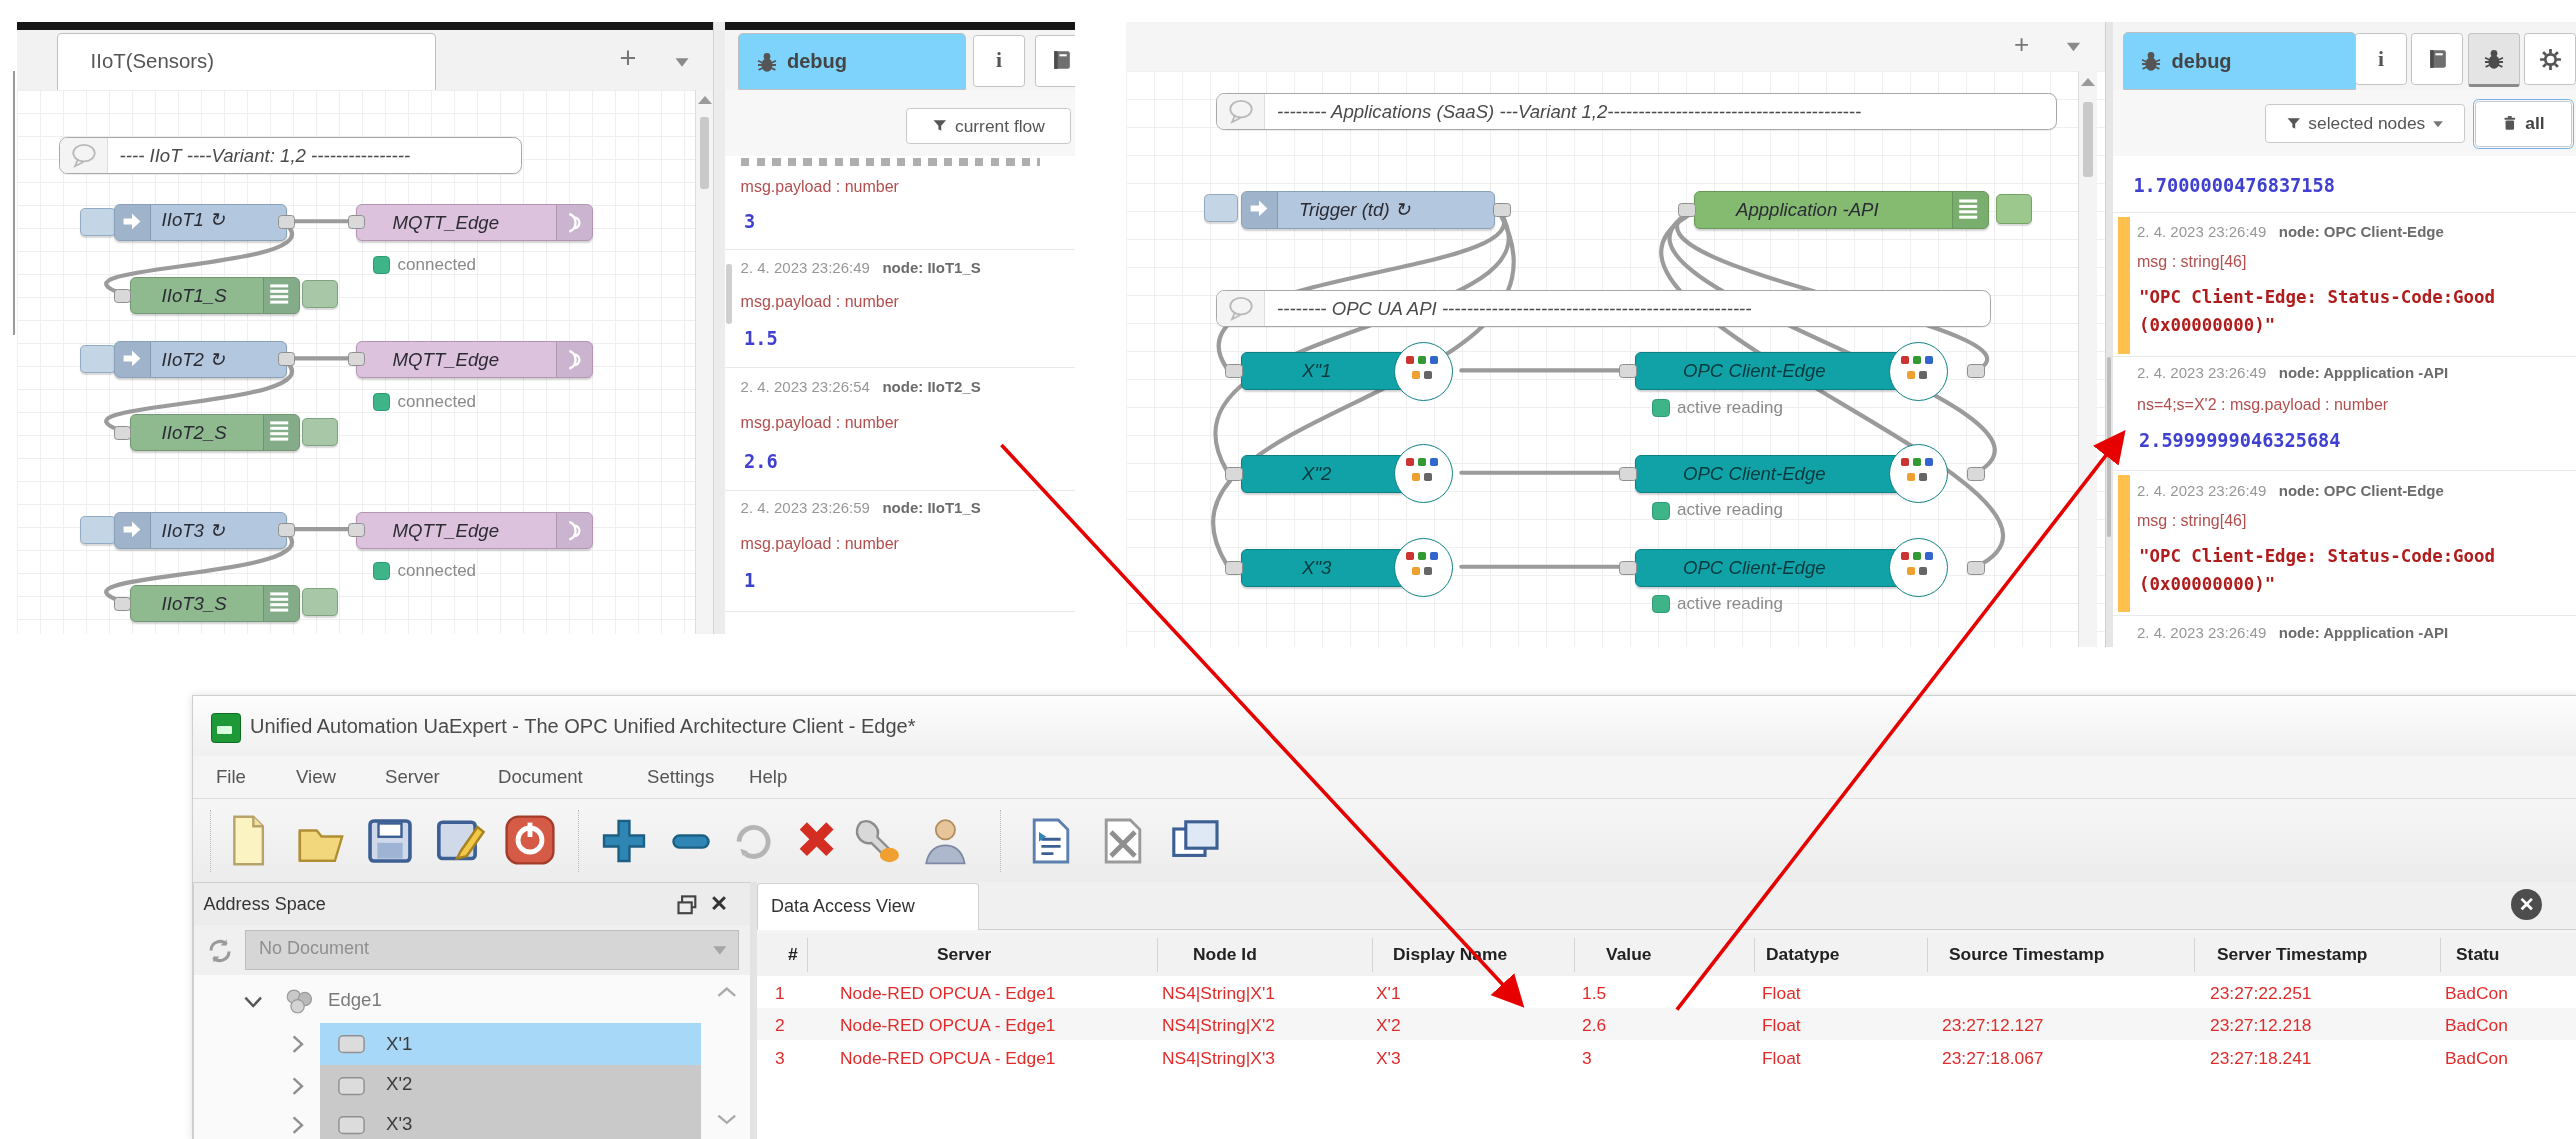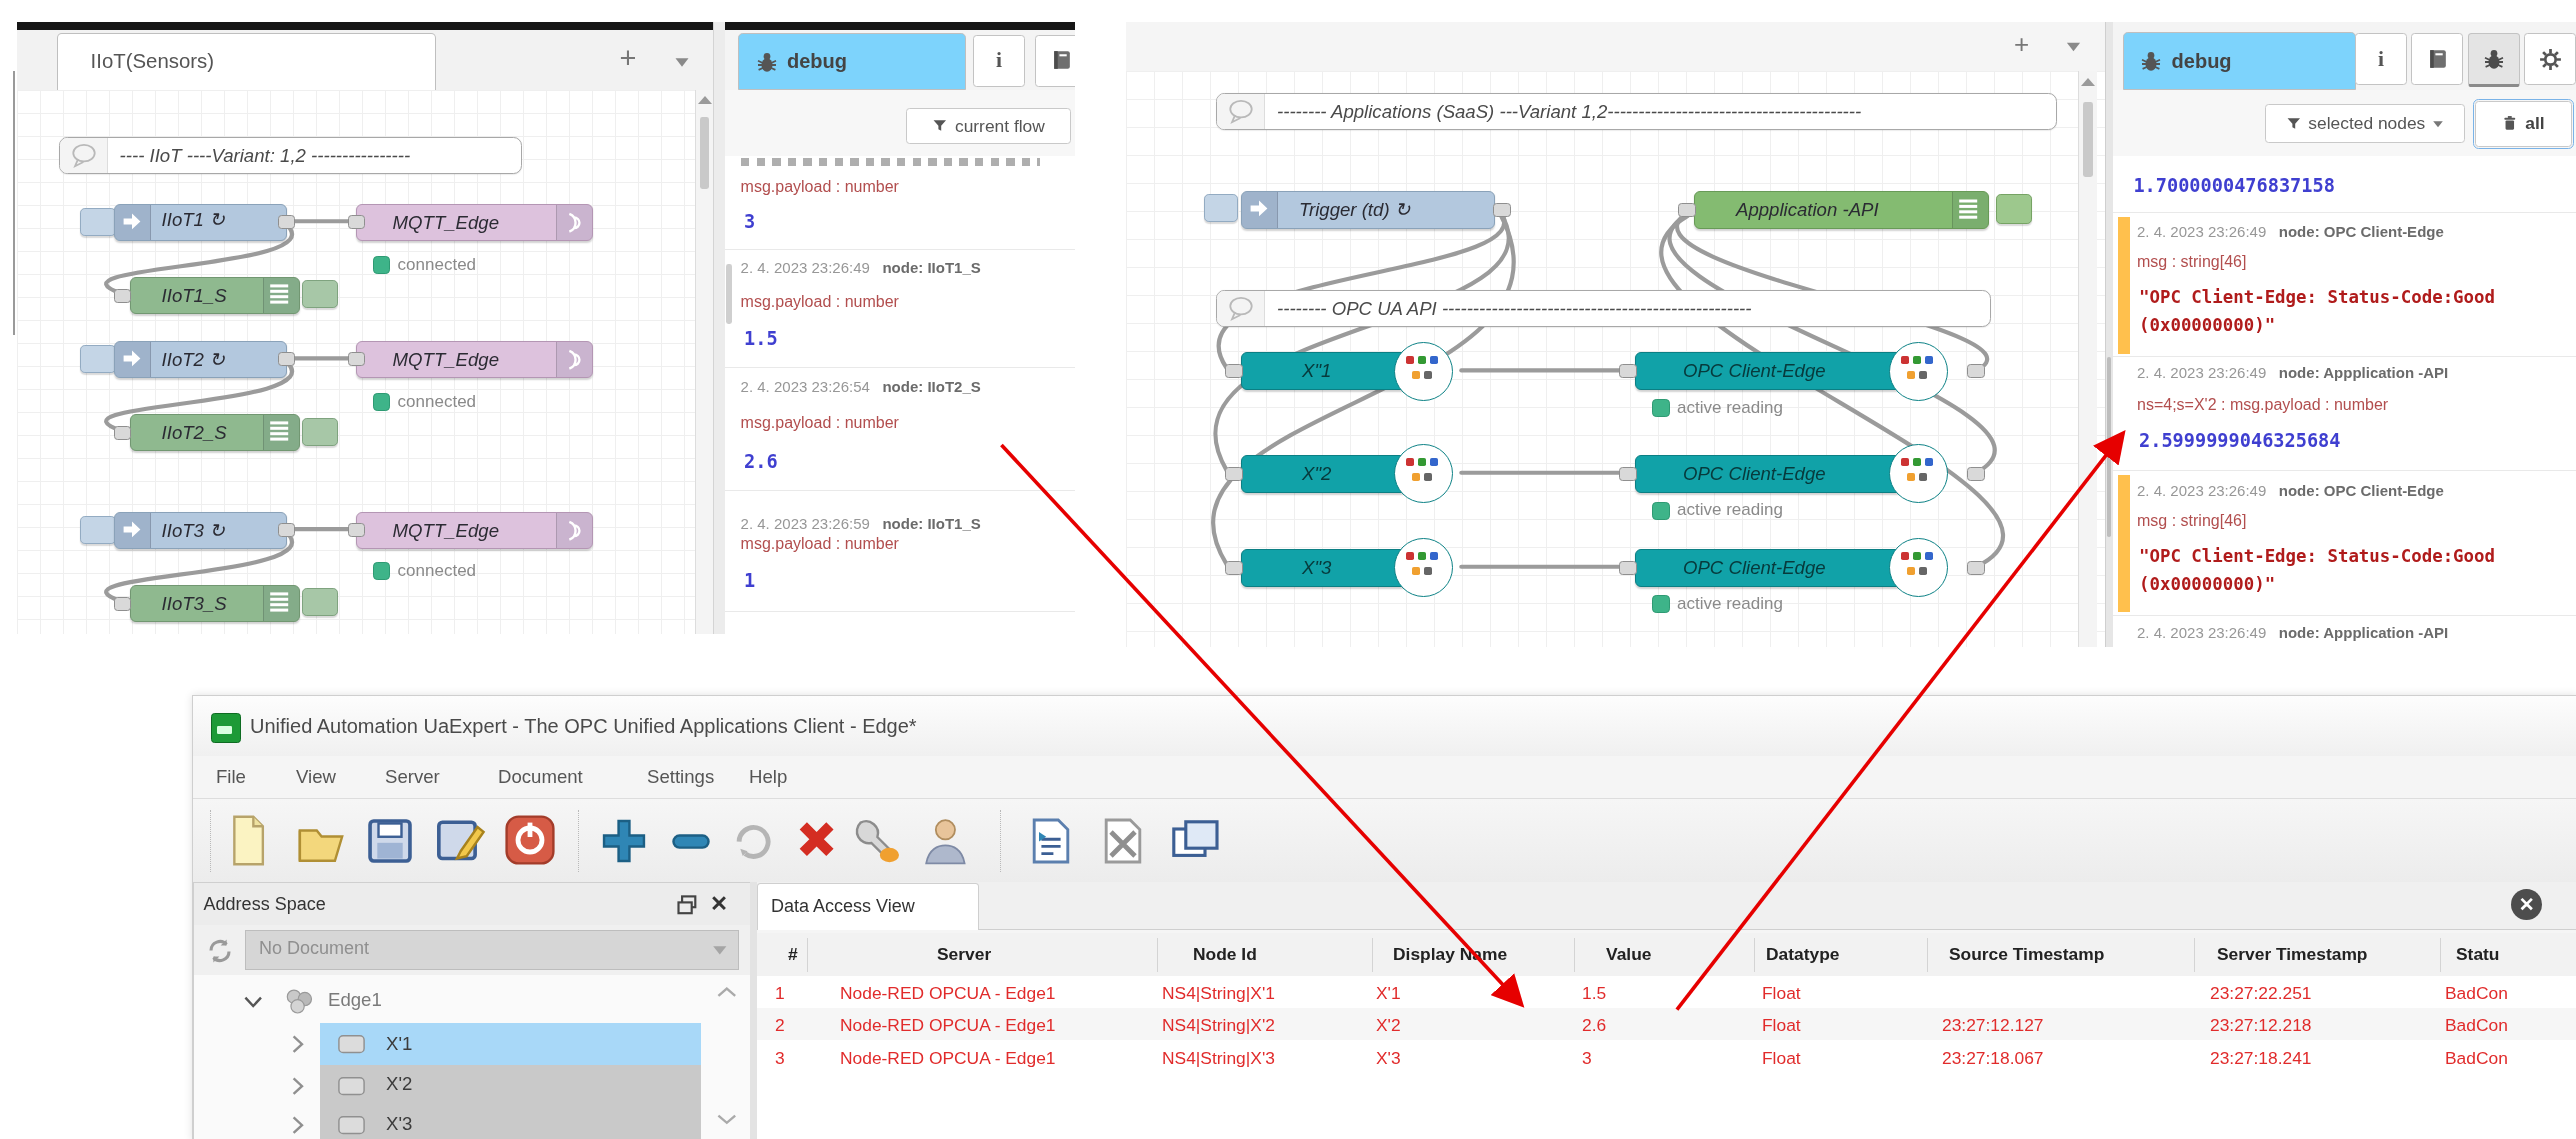--- a/index.html
+++ b/index.html
@@ -255,21 +255,21 @@
       <span class="dmeta" style="left:15.6px;top:103px;"><span>2. 4. 2023 23:26:49</span>&nbsp;&nbsp;&nbsp;<b>node: IIoT1_S</b></span>
       <span class="dprop" style="left:15.6px;top:137px;">msg.payload : number</span>
       <span class="dnum" style="left:19px;top:172px;">1.5</span>
       <div class="sep" style="top:211px;"></div>
 
       <span class="dmeta" style="left:15.6px;top:222px;"><span>2. 4. 2023 23:26:54</span>&nbsp;&nbsp;&nbsp;<b>node: IIoT2_S</b></span>
       <span class="dprop" style="left:15.6px;top:258px;">msg.payload : number</span>
       <span class="dnum" style="left:19px;top:295px;">2.6</span>
       <div class="sep" style="top:334px;"></div>
 
-      <span class="dmeta" style="left:15.6px;top:359px;text-align:center;"><span>2. 4. 2023 23:26:59</span>&nbsp;&nbsp;&nbsp;<b>node: IIoT1_S</b></span>
+      <span class="dmeta" style="left:15.6px;top:343px;text-align:center;"><span>2. 4. 2023 23:26:59</span>&nbsp;&nbsp;&nbsp;<b>node: IIoT1_S</b></span>
       <span class="dprop" style="left:15.6px;top:379px;">msg.payload : number</span>
       <span class="dnum" style="left:19px;top:414px;">1</span>
       <div class="sep" style="top:455px;"></div>
     </div>
   </div>
 
   <div class="abs" style="left:1126px;top:22px;width:979px;height:625px;overflow:hidden;">
     <div class="abs tabbar" style="left:0;top:0;width:979px;height:49px;background:#f5f5f5;">
       <span class="abs plusbtn" style="left:888px;top:8.4px;font-size:26px;">+</span>
       <svg class="abs" style="left:939px;top:19px;" width="17" height="12" viewBox="0 0 28 20">
@@ -505,21 +505,21 @@
       <span class="dmeta" style="left:24px;top:468px;"><span>2. 4. 2023 23:26:49</span>&nbsp;&nbsp;&nbsp;<b>node: Appplication -API</b></span>
     </div>
   </div>
 
   <div id="uax" class="abs" style="left:192px;top:695px;width:2384px;height:444px;overflow:hidden;">
 
     <div class="abs" style="left:0;top:0;width:2384px;height:60px;background:linear-gradient(#fdfdfd,#f0f0f0);">
       <div class="abs" style="left:18px;top:17px;width:27.6px;height:27.6px;border-radius:3.6px;background:#1d9a37;border:1.2px solid #0e6b22;">
         <div class="abs" style="left:4.8px;top:12px;width:15.6px;height:8.4px;background:#d9ffe0;border-radius:1.2px;"></div>
       </div>
-      <span class="abs wtitle" style="left:57px;top:19px;">Unified Automation UaExpert - The OPC Unified Applications Client - Edge*</span>
+      <span class="abs wtitle" style="left:57px;top:19px;">Unified Automation UaExpert - The OPC Unified Architecture Client - Edge*</span>
     </div>
 
     <div class="abs" style="left:0;top:60px;width:2384px;height:42px;background:#f5f5f5;">
       <span class="mitem" style="left:23px;top:10.2px;">File</span>
       <span class="mitem" style="left:103px;top:10.2px;">View</span>
       <span class="mitem" style="left:192px;top:10.2px;">Server</span>
       <span class="mitem" style="left:305px;top:10.2px;">Document</span>
       <span class="mitem" style="left:454px;top:10.2px;">Settings</span>
       <span class="mitem" style="left:556px;top:10.2px;">Help</span>
     </div>

